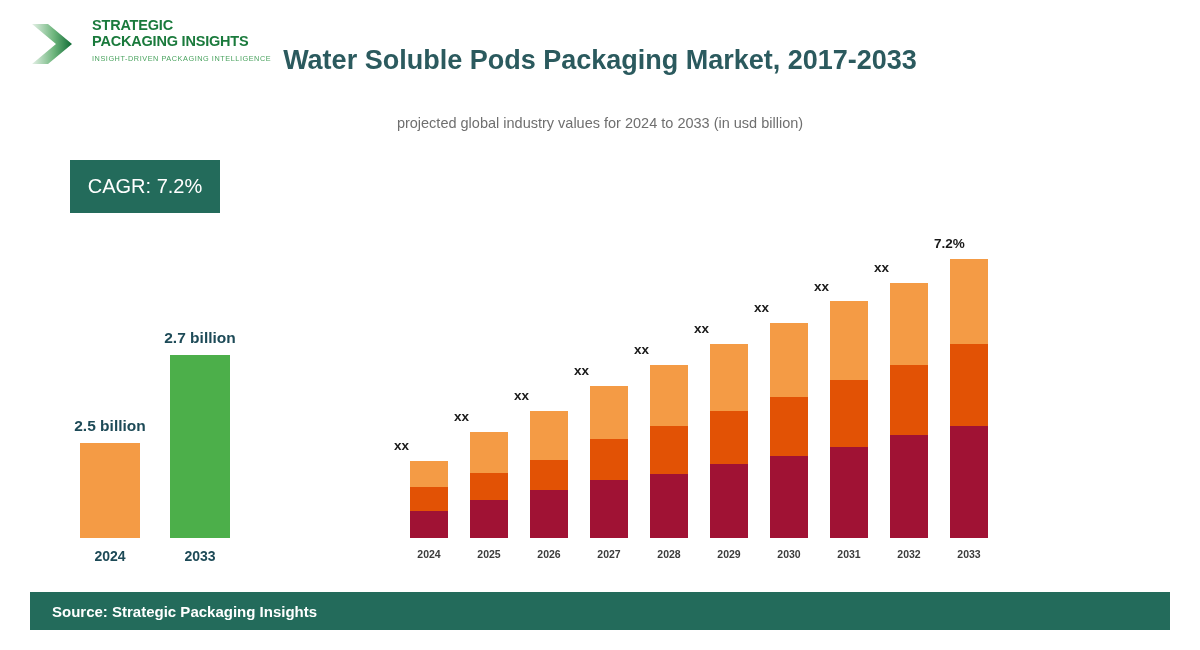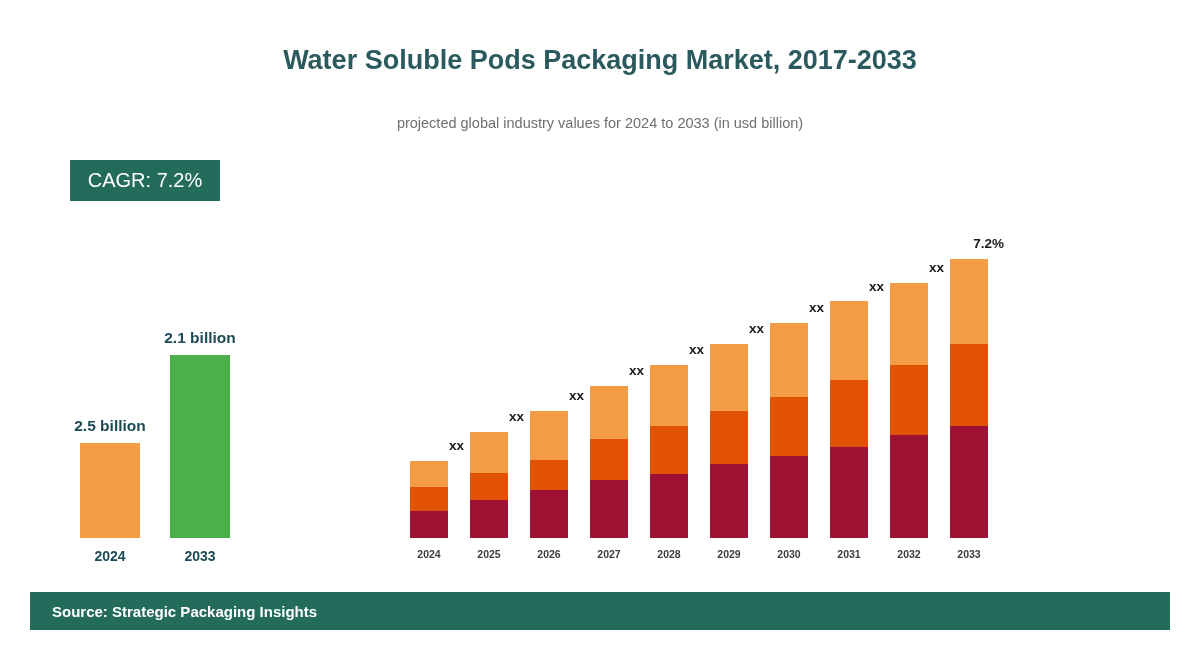--- a/index.html
+++ b/index.html
@@ -36,21 +36,21 @@
   }
   .subtitle{
     position:absolute;left:240px;top:115px;width:720px;
     text-align:center;color:#6f6f6f;font-size:14.5px;
     font-family:"Liberation Sans",sans-serif;
   }
 
   
   .cagr{
     position:absolute;left:70px;top:160px;
-    width:150px;height:41px;
+    width:150px;height:53px;
     background:#236b5b;color:#ffffff;
     display:flex;align-items:center;justify-content:center;
     font-size:20px;font-weight:normal;
     font-family:"Liberation Sans",sans-serif;
   }
 
   
   .mini{position:absolute;left:50px;top:300px;width:240px;height:270px;}
   .mini-bar{position:absolute;bottom:32px;width:60px;}
   .mini-bar.b0{left:30px;background:#F49B45;}
@@ -72,21 +72,21 @@
 
   
   .stack-wrap{position:absolute;left:410px;top:190px;width:600px;height:370px;}
   .scol{position:absolute;bottom:0;width:38px;height:100%;}
   .sbar{position:absolute;bottom:22px;width:38px;left:0;}
   .seg{width:100%;display:block;}
   .seg.s0{background:#F49B45;}
   .seg.s1{background:#E25205;}
   .seg.s2{background:#A01234;}
   .stop-label{
-    position:absolute;width:70px;left:-16px;text-align:right;
+    position:absolute;width:70px;left:-16px;text-align:left;
     color:#1a1a1a;font-size:13.5px;font-weight:bold;
     font-family:"Liberation Sans",sans-serif;
   }
   .sxlabel{
     position:absolute;bottom:0;width:50px;left:-6px;text-align:center;
     color:#3c3c3c;font-size:10.5px;font-weight:bold;
     font-family:"Liberation Sans",sans-serif;
   }
 
   
@@ -97,32 +97,51 @@
     box-sizing:border-box;padding:0 22px;
     font-size:15px;font-weight:bold;
     font-family:"Liberation Sans",sans-serif;
   }
 </style>
 </head>
 <body>
 
 <div id="root">
 
+  <div class="logo">
+    <div class="logo-mark">
+      <svg width="52" height="48" viewBox="0 0 52 48">
+        <defs>
+          <linearGradient id="gchev" x1="0" y1="0" x2="1" y2="0">
+            <stop offset="0%" stop-color="#e4f0e6"></stop>
+            <stop offset="55%" stop-color="#6db57c"></stop>
+            <stop offset="100%" stop-color="#0f6b35"></stop>
+          </linearGradient>
+        </defs>
+        <path d="M2 4 L26 24 L2 44 L18 44 L42 24 L18 4 Z" fill="url(#gchev)"></path>
+      </svg>
+    </div>
+    <div class="logo-text">
+      <div class="logo-l1">STRATEGIC</div>
+      <div class="logo-l2">PACKAGING INSIGHTS</div>
+      <div class="logo-tag">INSIGHT-DRIVEN PACKAGING INTELLIGENCE</div>
+    </div>
+  </div>
 
   <div class="title">Water Soluble Pods Packaging Market, 2017-2033</div>
   <div class="subtitle">projected global industry values for 2024 to 2033 (in usd billion)</div>
 
   <div class="cagr">CAGR: 7.2%</div>
 
   <div class="mini" id="mini-chart">
       <div class="mini-bar b0" style="height: 95px; background: rgb(244, 155, 69);"></div>
       <div class="mini-val v0" style="bottom: 135px;">2.5 billion</div>
       <div class="mini-year y0">2024</div>
       <div class="mini-bar b1" style="height: 183px; background: rgb(76, 175, 74);"></div>
-      <div class="mini-val v1" style="bottom: 223px;">2.1 billion</div>
+      <div class="mini-val v1" style="bottom: 223px;">2.7 billion</div>
       <div class="mini-year y1">2033</div>
     </div>
 
   <div class="stack-wrap" id="stack-chart">
       <div class="scol" style="left: 0px;">
         <div class="sbar">
           <div class="seg s0" style="height: 26px; background: rgb(244, 155, 69);"></div>
           <div class="seg s1" style="height: 24px; background: rgb(226, 82, 5);"></div>
           <div class="seg s2" style="height: 27px; background: rgb(160, 18, 52);"></div>
         </div>

